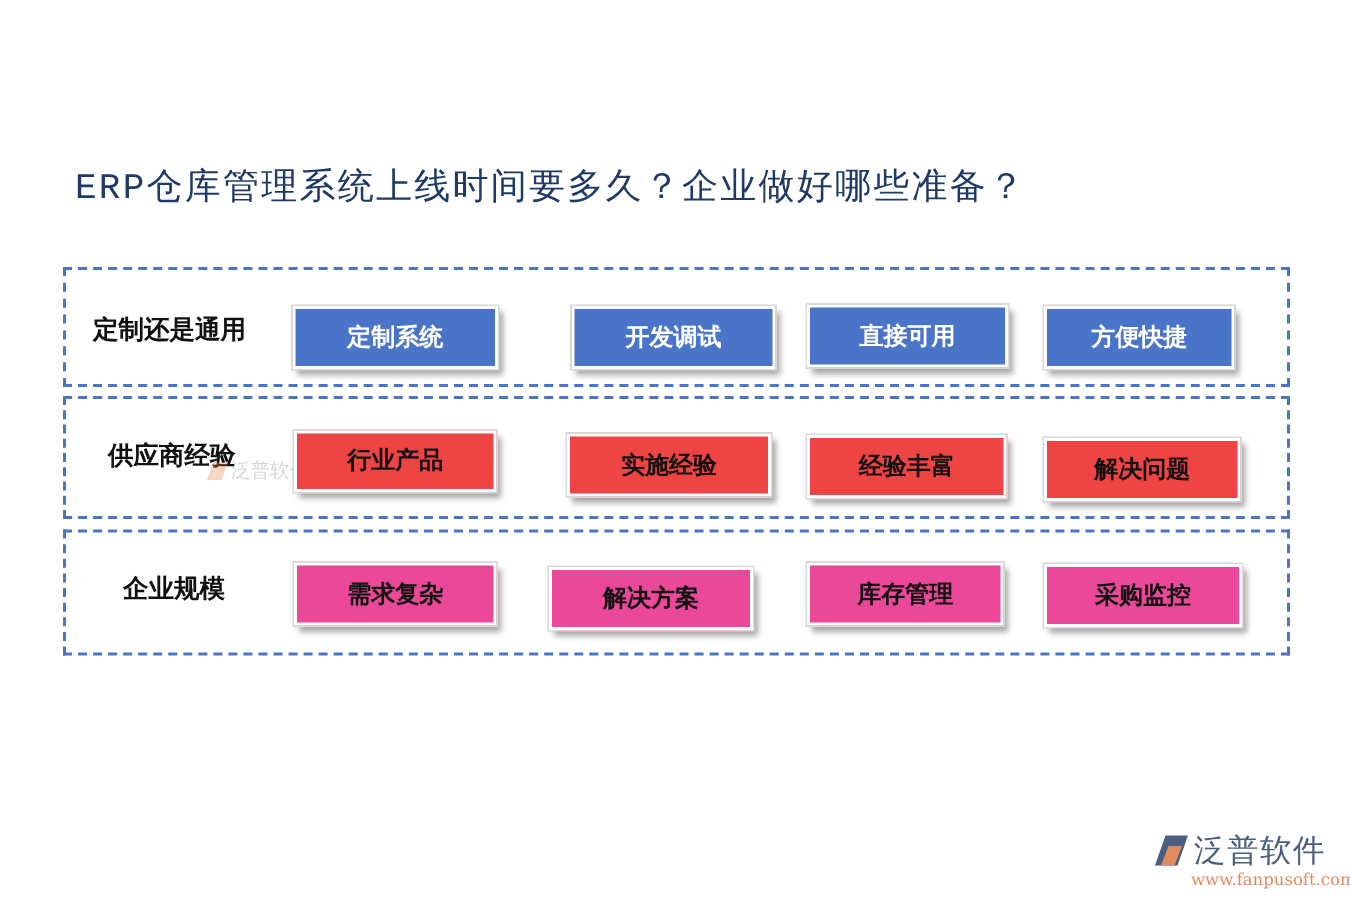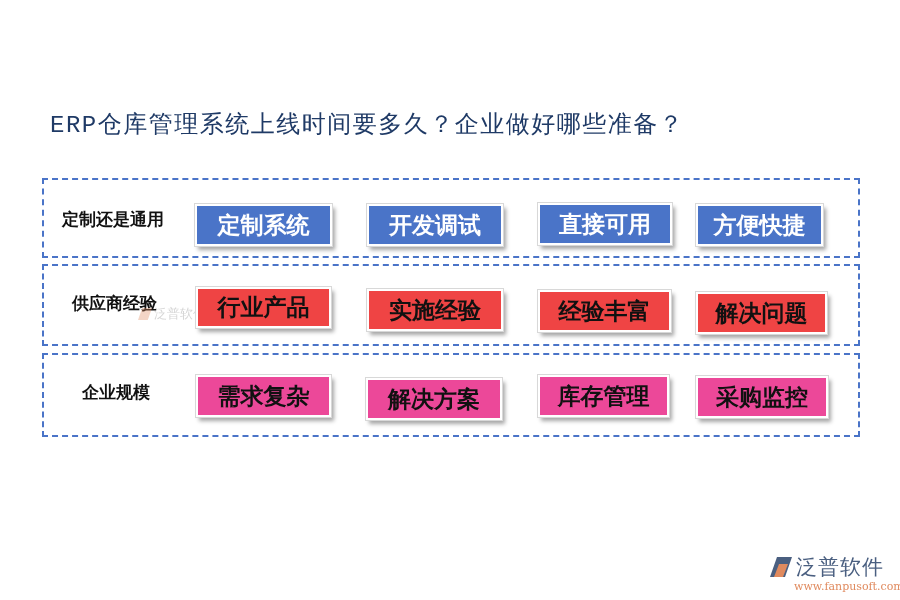--- a/index.html
+++ b/index.html
@@ -13,21 +13,21 @@
   .row {
     position:absolute; left:42px; width:818px;
     border:2px dashed #4a74c8;
   }
   .row-label {
     position:absolute; font-size:17px; color:#111; white-space:nowrap;
     font-weight:bold;
   }
   .box {
     position:absolute; display:flex; align-items:center; justify-content:center;
-    font-size:23px; white-space:nowrap;
+    font-size:16px; white-space:nowrap;
     box-shadow: 3px 4px 4px rgba(0,0,0,0.35);
     border:2px solid #ffffff;
     outline:1px solid #d8d8d8;
   }
   .box.blue { background:#4a74c8; color:#ffffff; font-weight:bold; }
   .box.gray { background:#ef4444; color:#111; font-weight:bold; }
   .box.light { background:#ec4899; color:#111; font-weight:bold; }
   .watermark {
     position:absolute; left:138px; top:305px; display:flex; align-items:center;
     opacity:0.35; color:#8a8a8a; font-size:11px; gap:2px;
@@ -42,32 +42,32 @@
   .logo-url { position:absolute; left:2px; top:27px; font-size:11px; color:#e08a5e; white-space:nowrap; font-family:"DejaVu Serif","Liberation Serif",serif;margin-left:26px; }
 </style>
 </head>
 <body>
 
 <div class="title">ERP仓库管理系统上线时间要多久？企业做好哪些准备？</div>
 
 <div class="row" style="top:178px;height:80px;"></div>
 <div class="row-label" style="left:62px;top:208px;">定制还是通用</div>
 <div class="box blue" style="left:195px;top:204px;width:137px;height:42px;">定制系统</div>
-<div class="box blue" style="left:367px;top:204px;width:136px;height:42px;">开发调试</div>
+<div class="box blue" style="left:381px;top:204px;width:136px;height:42px;">开发调试</div>
 <div class="box blue" style="left:538px;top:203px;width:134px;height:42px;">直接可用</div>
 <div class="box blue" style="left:696px;top:204px;width:127px;height:42px;">方便快捷</div>
 
 <div class="row" style="top:264px;height:82px;"></div>
 <div class="row-label" style="left:72px;top:292px;">供应商经验</div>
 <div class="watermark">
   <span style="display:inline-block;width:14px;height:12px;background:#e08a5e;clip-path:polygon(30% 0,100% 0,70% 100%,0 100%);"></span>
   <span style="font-size:13px;">泛普软件</span>
 </div>
 <div class="box gray" style="left:196px;top:287px;width:135px;height:41px;">行业产品</div>
-<div class="box gray" style="left:367px;top:289px;width:136px;height:42px;">实施经验</div>
+<div class="box gray" style="left:378px;top:289px;width:136px;height:42px;">实施经验</div>
 <div class="box gray" style="left:538px;top:290px;width:133px;height:42px;text-align:right;">经验丰富</div>
 <div class="box gray" style="left:696px;top:292px;width:131px;height:42px;">解决问题</div>
 
 <div class="row" style="top:353px;height:84px;"></div>
 <div class="row-label" style="left:82px;top:381px;">企业规模</div>
 <div class="box light" style="left:196px;top:375px;width:135px;height:42px;">需求复杂</div>
 <div class="box light" style="left:366px;top:378px;width:136px;height:42px;">解决方案</div>
 <div class="box light" style="left:538px;top:375px;width:131px;height:42px;">库存管理</div>
 <div class="box light" style="left:696px;top:376px;width:132px;height:42px;">采购监控</div>
 

